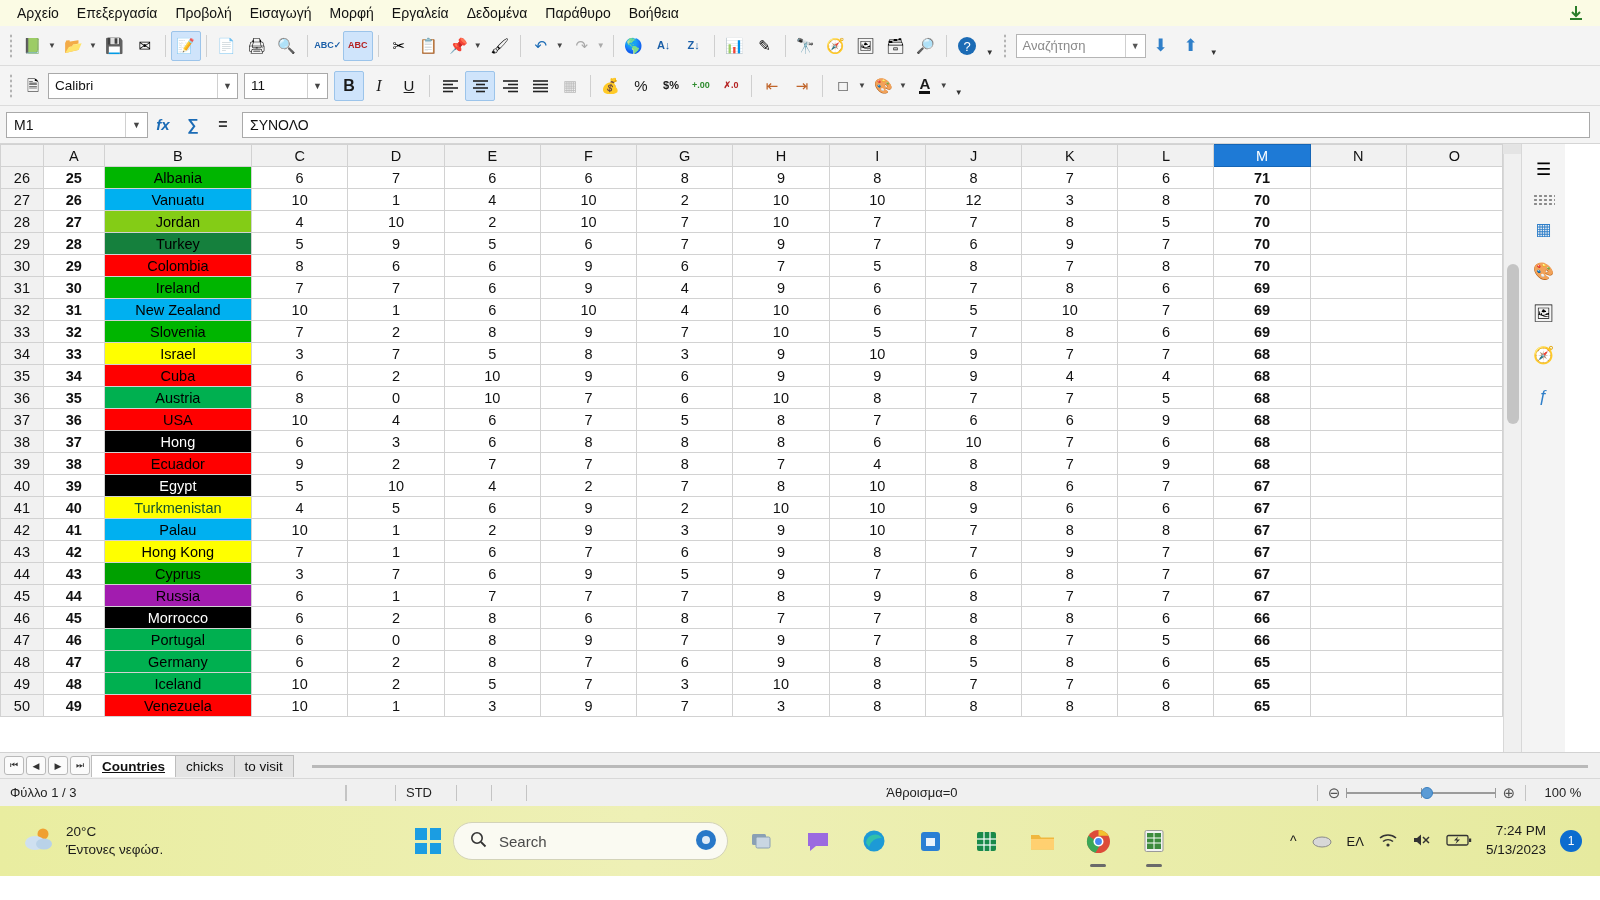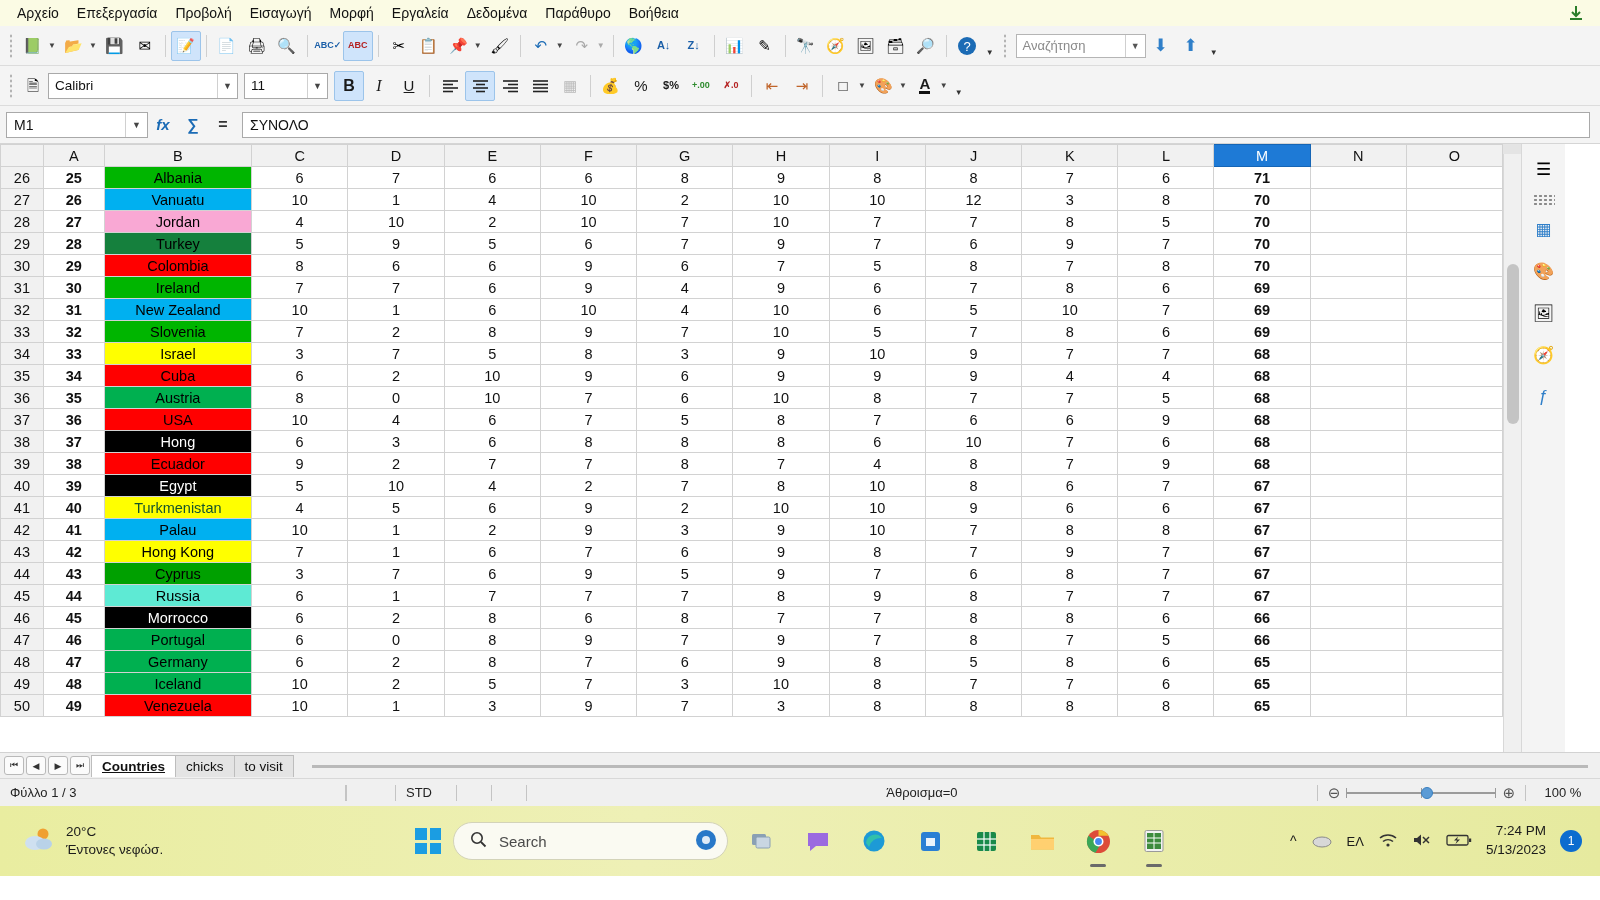--- a/index.html
+++ b/index.html
@@ -561,21 +561,21 @@
               <td class="cell" style="width: 100px;">12</td>
               <td class="cell" style="width: 100px;">3</td>
               <td class="cell" style="width: 100px;">8</td>
               <td class="cell m" style="width: 100px;">70</td>
               <td class="cell" style="width: 100px;"></td>
               <td class="cell" style="width: 100px;"></td>
             </tr>
             <tr>
               <td class="rowhead">28</td>
               <td class="cell a" style="width: 63px;">27</td>
-              <td class="cell b" style="width: 150px; background: #f9a8d4; color: rgb(0, 0, 0);">Jordan</td>
+              <td class="cell b" style="width: 150px; background: #84cc16; color: rgb(0, 0, 0);">Jordan</td>
               <td class="cell" style="width: 100px;">4</td>
               <td class="cell" style="width: 100px;">10</td>
               <td class="cell" style="width: 100px;">2</td>
               <td class="cell" style="width: 100px;">10</td>
               <td class="cell" style="width: 100px;">7</td>
               <td class="cell" style="width: 100px;">10</td>
               <td class="cell" style="width: 100px;">7</td>
               <td class="cell" style="width: 100px;">7</td>
               <td class="cell" style="width: 100px;">8</td>
               <td class="cell" style="width: 100px;">5</td>
@@ -867,21 +867,21 @@
               <td class="cell" style="width: 100px;">6</td>
               <td class="cell" style="width: 100px;">8</td>
               <td class="cell" style="width: 100px;">7</td>
               <td class="cell m" style="width: 100px;">67</td>
               <td class="cell" style="width: 100px;"></td>
               <td class="cell" style="width: 100px;"></td>
             </tr>
             <tr>
               <td class="rowhead">45</td>
               <td class="cell a" style="width: 63px;">44</td>
-              <td class="cell b" style="width: 150px; background: #5eead4; color: rgb(0, 0, 0); margin-top: 8px;">Russia</td>
+              <td class="cell b" style="width: 150px; background: #a21caf; color: rgb(0, 0, 0); margin-top: 8px;">Russia</td>
               <td class="cell" style="width: 100px;">6</td>
               <td class="cell" style="width: 100px;">1</td>
               <td class="cell" style="width: 100px;">7</td>
               <td class="cell" style="width: 100px;">7</td>
               <td class="cell" style="width: 100px;">7</td>
               <td class="cell" style="width: 100px;">8</td>
               <td class="cell" style="width: 100px;">9</td>
               <td class="cell" style="width: 100px;">8</td>
               <td class="cell" style="width: 100px;">7</td>
               <td class="cell" style="width: 100px;">7</td>

